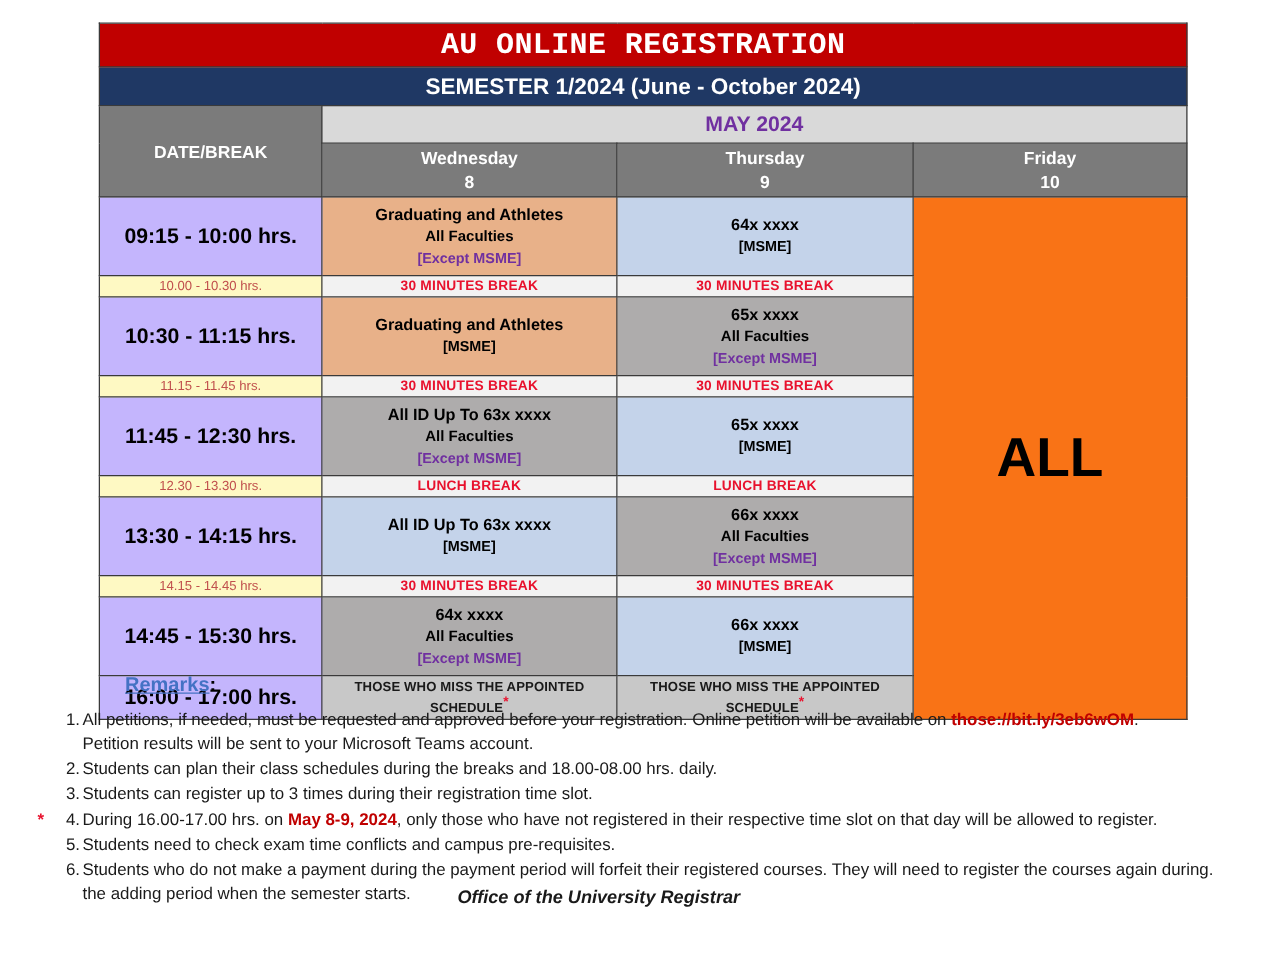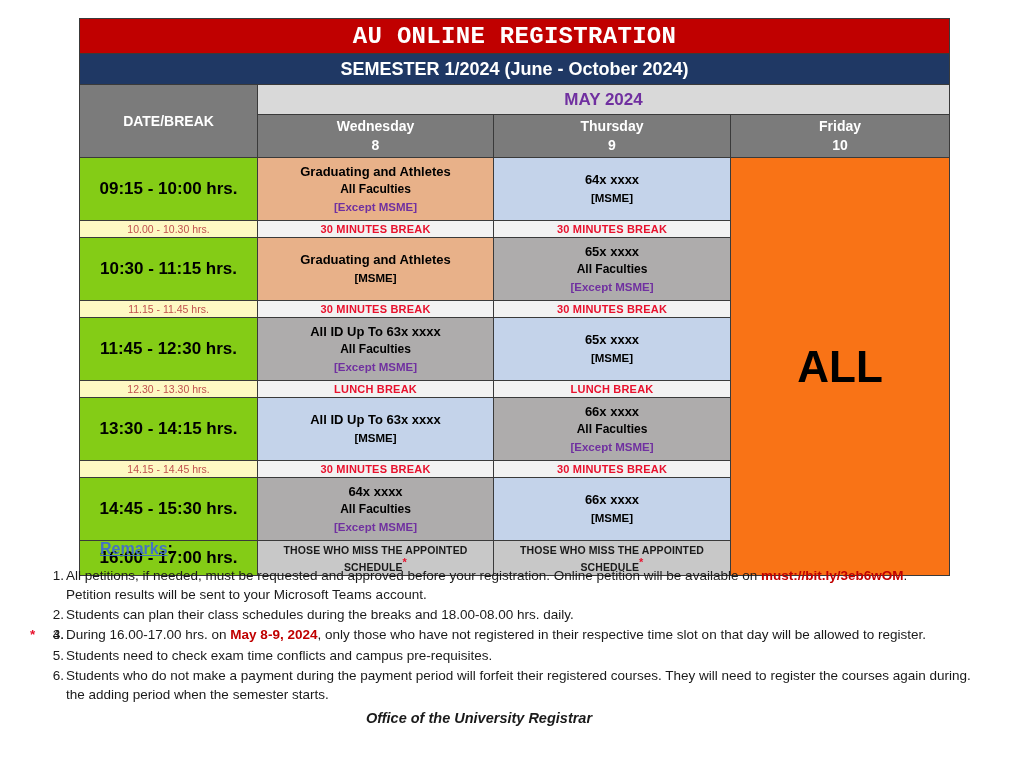--- a/index.html
+++ b/index.html
@@ -82,21 +82,21 @@
     color: #FFFFFF;
     font-weight: bold;
     font-size: 14px;
     height: 42px;
     line-height: 1.35;
   }
   .hdr-day .dnum { display: block; }
 
   
   .time-cell {
-    background: #84cc16;
+    background: #c4b5fd;
     color: #000000;
     font-weight: bold;
     font-size: 17px;
     height: 62px;
   }
   .time-cell.last { height: 34px; }
 
   
   .slot {
     height: 62px;
@@ -369,29 +369,30 @@
   </div>
 
   <div class="remarks">
     <div class="remarks-title">
       <span class="word">Remarks</span><span>:</span>
     </div>
     <ol class="rlist">
       <li>
         <span class="star"></span>
         <span class="num">1.</span>
-        <span>All petitions, if needed, must be requested and approved before your registration. Online petition will be available on </span><a class="hl-red" href="#" style="text-decoration:none">must://bit.ly/3eb6wOM</a><span>.</span>
+        <span>All petitions, if needed, must be requested and approved before your registration. Online petition will be available on </span><a class="hl-red" href="#" style="text-decoration:none">those://bit.ly/3eb6wOM</a><span>.</span>
         <span class="cont">Petition results  will be sent to your Microsoft Teams account.</span>
       </li>
       <li>
         <span class="num">2.</span>
         <span>Students can plan their class schedules during the breaks and 18.00-08.00 hrs. daily.</span>
       </li>
       <li>
         <span class="num">3.</span>
+        <span>Students can register up to 3 times during their registration time slot.</span>
       </li>
       <li>
         <span class="star">*</span>
         <span class="num">4.</span>
         <span>During 16.00-17.00 hrs. on </span><span class="hl-red">May 8-9, 2024</span><span>, only those who have not registered in their respective time slot on that day will be allowed to register.</span>
       </li>
       <li>
         <span class="num">5.</span>
         <span>Students need to check exam time conflicts and campus pre-requisites.</span>
       </li>

